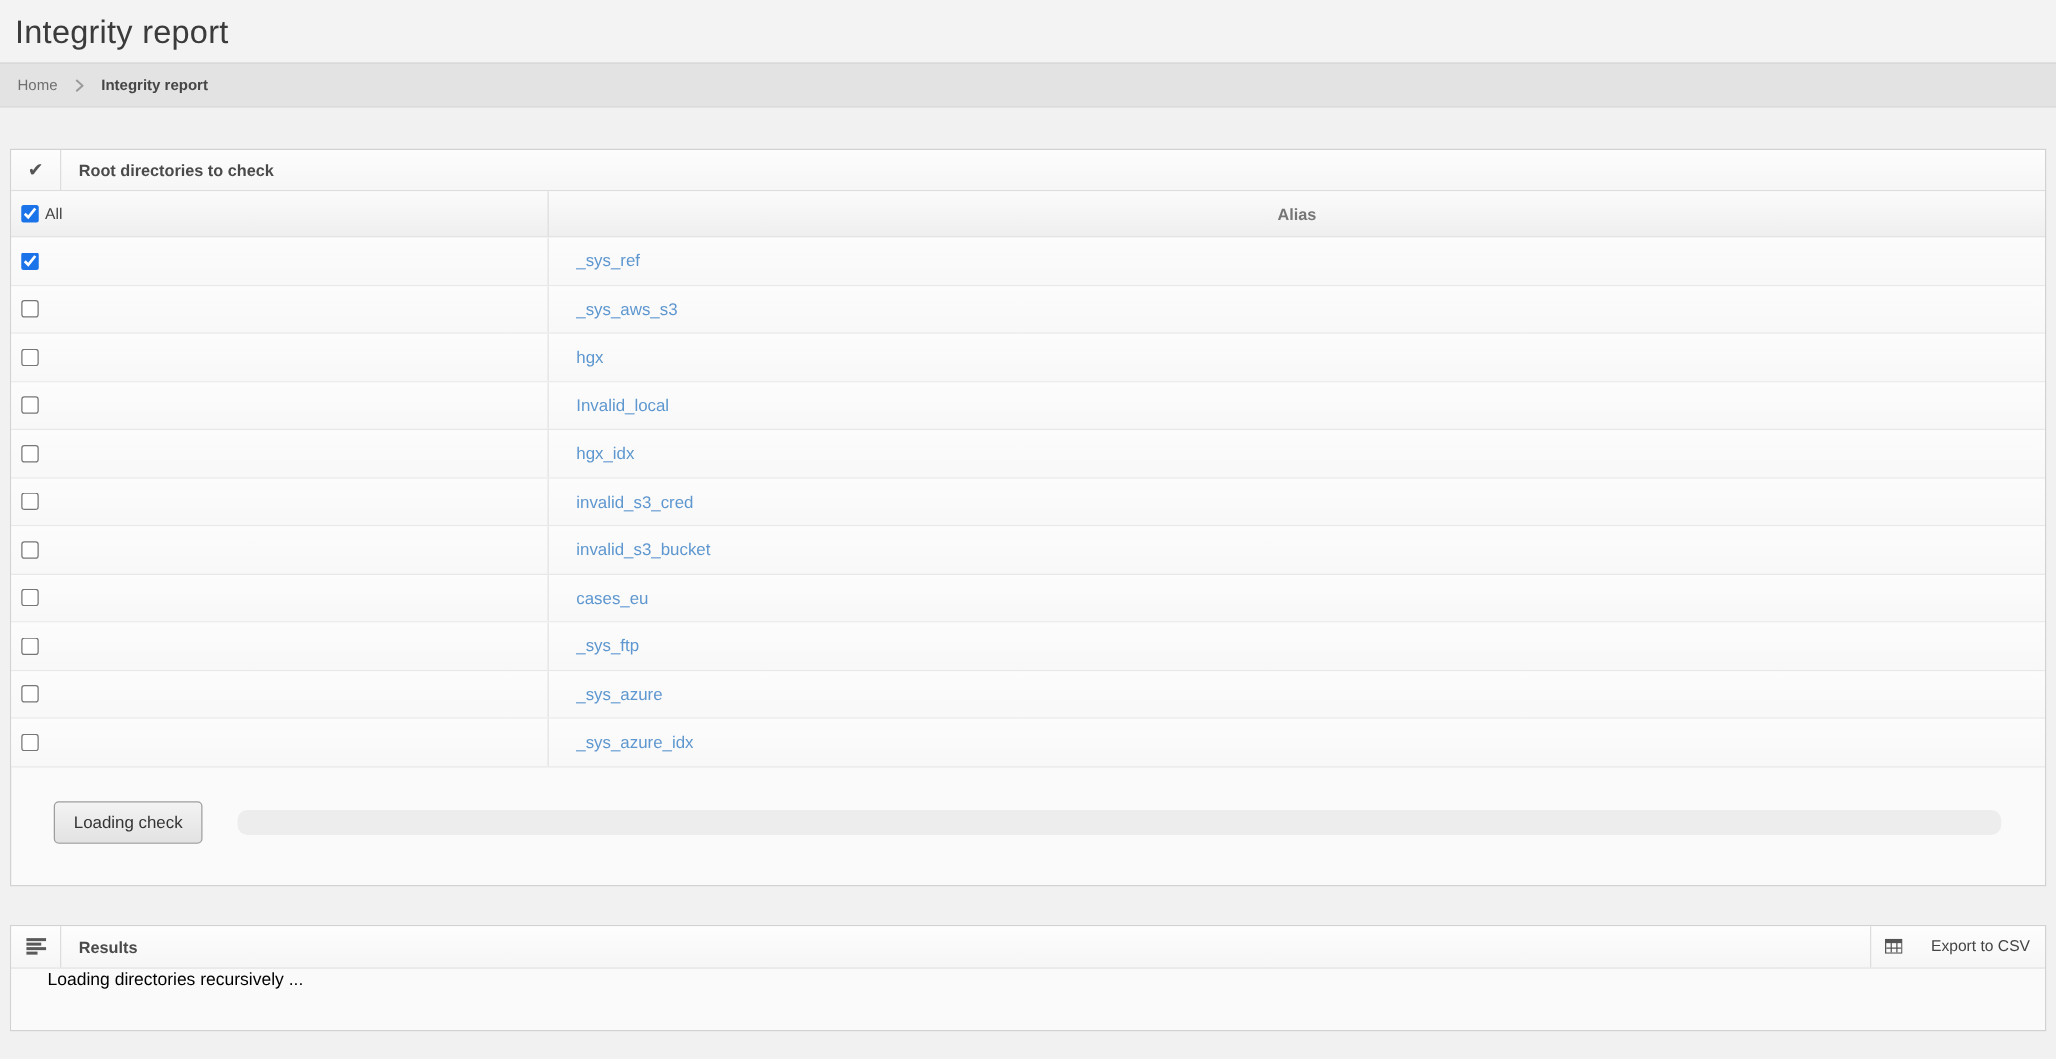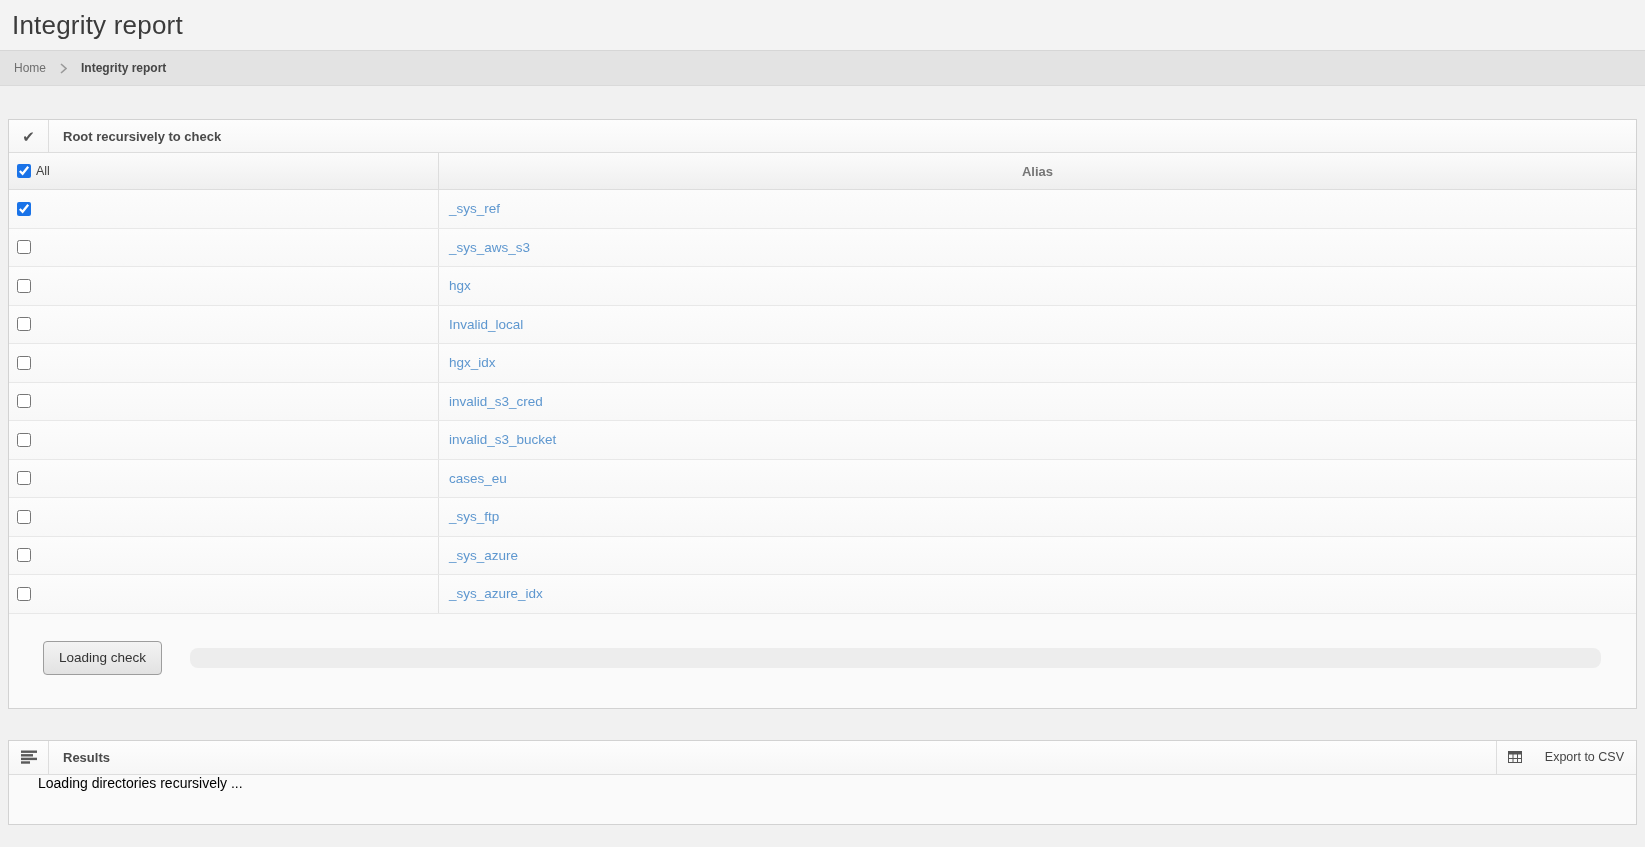--- a/index.html
+++ b/index.html
@@ -112,20 +112,21 @@
     font-weight: bold;
     color: #767676;
   }
   .all-label { margin-left: 5px; font-size: 12.5px; color: #444; }
 
   .grid-row {
     height: 38.5px;
     display: flex;
     border-bottom: 1px solid #e8e8e8;
     background: linear-gradient(180deg, #fcfcfc, #f8f8f8);
+    gap: 12px;
   }
   .grid-row .col-alias { padding-left: 10px; }
   .alias-link {
     font-size: 13.5px;
     color: #5e97cf;
     text-decoration: none;
     cursor: pointer;
   }
   input[type="checkbox"] {
     width: 14px;
@@ -193,21 +194,21 @@
 </div>
 
 <div class="content">
 
   <div class="panel panel-directories">
 
     <div class="panel-header">
       <div class="icon-cell">
         <span class="check-glyph">✔</span>
       </div>
-      <div class="panel-title">Root recursively to check</div>
+      <div class="panel-title">Root directories to check</div>
     </div>
 
     <div class="grid-header-row">
       <div class="col-check">
         <input type="checkbox" id="select-all" checked="" style="">
         <label for="select-all" class="all-label">All</label>
       </div>
       <div class="col-alias">Alias</div>
     </div>
 

